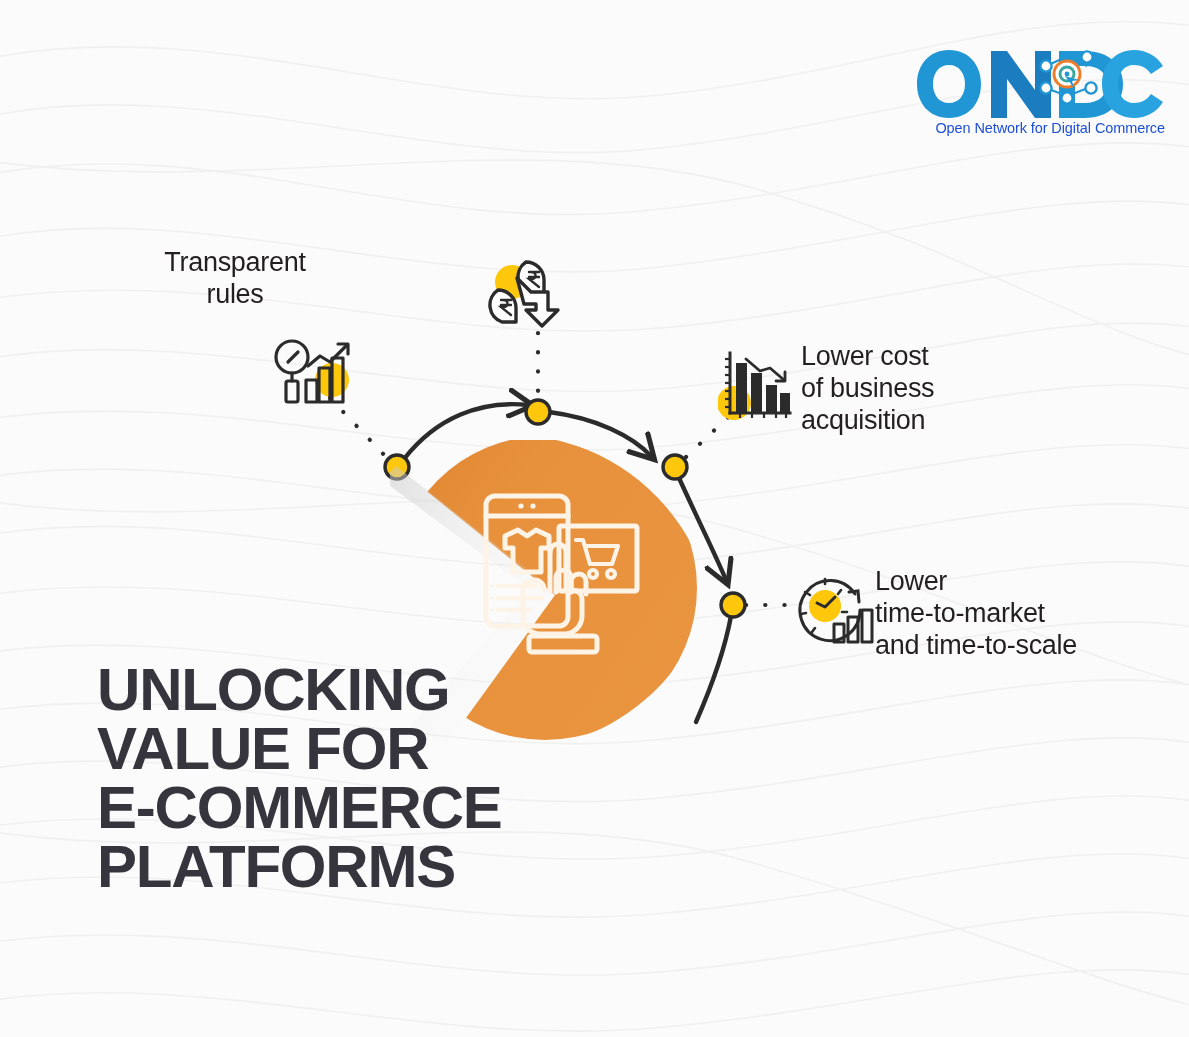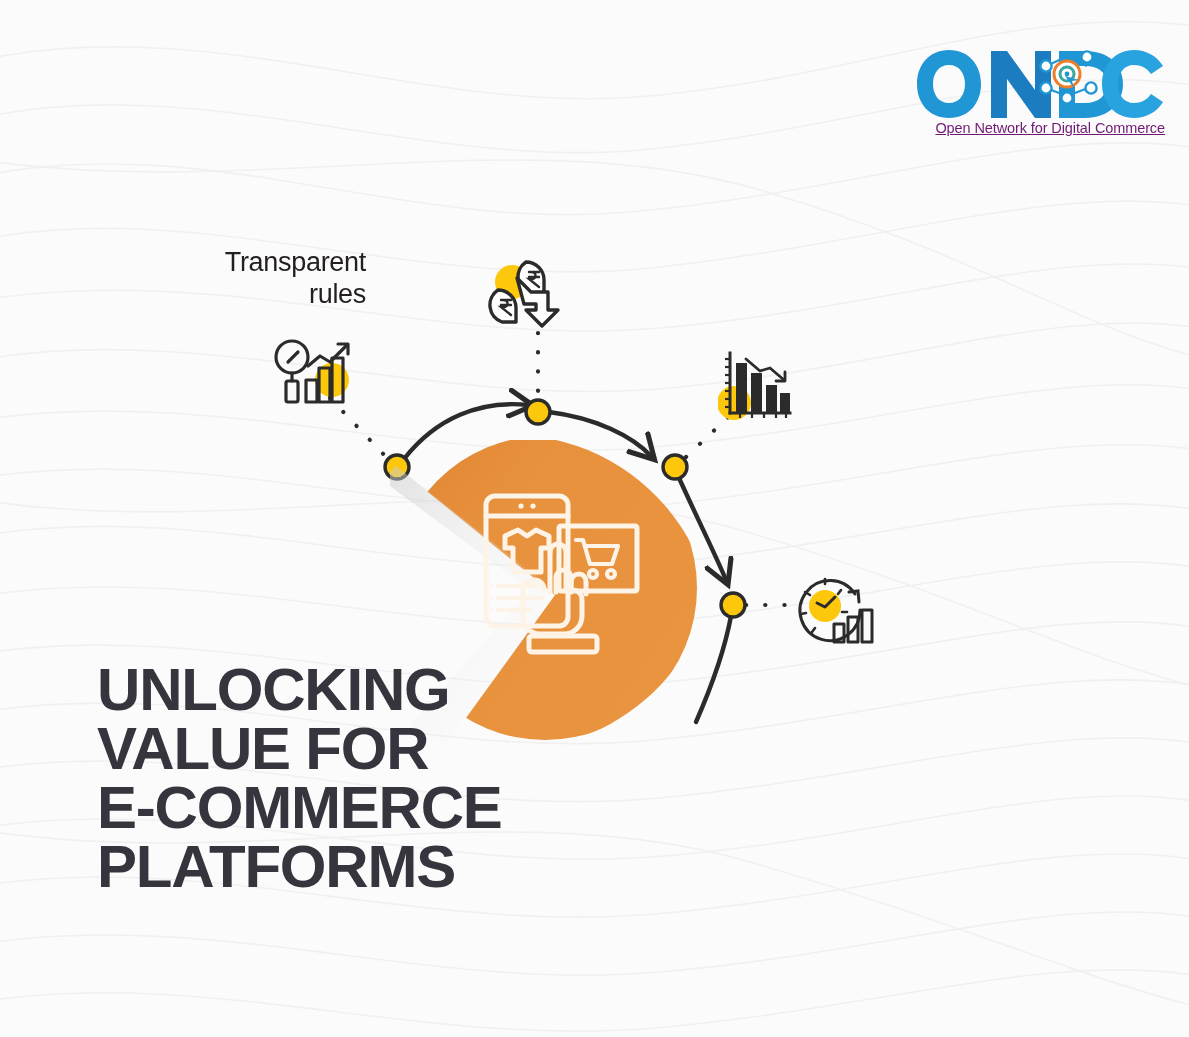--- a/index.html
+++ b/index.html
@@ -34,24 +34,23 @@
     height: 100px;
   }
   #logo-mark { position: absolute; top: 0; left: 0; }
   #logo-tagline {
     position: absolute;
     top: 76px;
     left: 0;
     width: 250px;
     text-align: right;
     font-size: 14.5px;
-    color: #701a75;
+    color: #1d4ed8;
     letter-spacing: -0.1px;
     white-space: nowrap;
-    text-decoration: underline;
   }
 
   
   #arcs {
     position: absolute;
     inset: 0;
     width: 1189px;
     height: 1037px;
     pointer-events: none;
   }
@@ -67,21 +66,21 @@
 
   
   .label {
     position: absolute;
     color: #231f20;
     font-size: 27px;
     line-height: 1.18;
     letter-spacing: -0.3px;
     white-space: pre-line;
   }
-  #label-transparent { left: 136px;  top: 247px; width: 230px; text-align: right; }
+  #label-transparent { left: 120px;  top: 247px; width: 230px; text-align: center; }
   #label-lightweight { left: 498px;  top: 178px; width: 250px; text-align: left; }
   #label-lowercost   { left: 801px;  top: 341px; width: 300px; text-align: left; }
   #label-lowertime   { left: 875px;  top: 566px; width: 300px; text-align: left; }
 
   
   .node-icon { position: absolute; }
   #icon-transparent { left: 272px; top: 330px; width: 88px;  height: 78px; }
   #icon-lightweight { left: 486px; top: 254px; width: 80px;  height: 78px; }
   #icon-lowercost   { left: 718px; top: 347px; width: 78px;  height: 78px; }
   #icon-lowertime   { left: 792px; top: 572px; width: 86px;  height: 74px; }
@@ -355,19 +354,25 @@
     </g>
     <g fill="none" stroke="#2b2b2b" stroke-width="3" stroke-linejoin="round">
       <rect x="42" y="52" width="10" height="18"></rect>
       <rect x="56" y="45" width="10" height="25"></rect>
       <rect x="70" y="38" width="10" height="32"></rect>
     </g>
   </svg>
 
   <div class="label" id="label-transparent">Transparent
 rules</div>
+  <div class="label" id="label-lowercost">Lower cost
+of business
+acquisition</div>
+  <div class="label" id="label-lowertime">Lower
+time-to-market
+and time-to-scale</div>
 
   <div id="headline">UNLOCKING
 VALUE FOR
 E-COMMERCE
 PLATFORMS</div>
 
 </div>
 
 </body></html>

